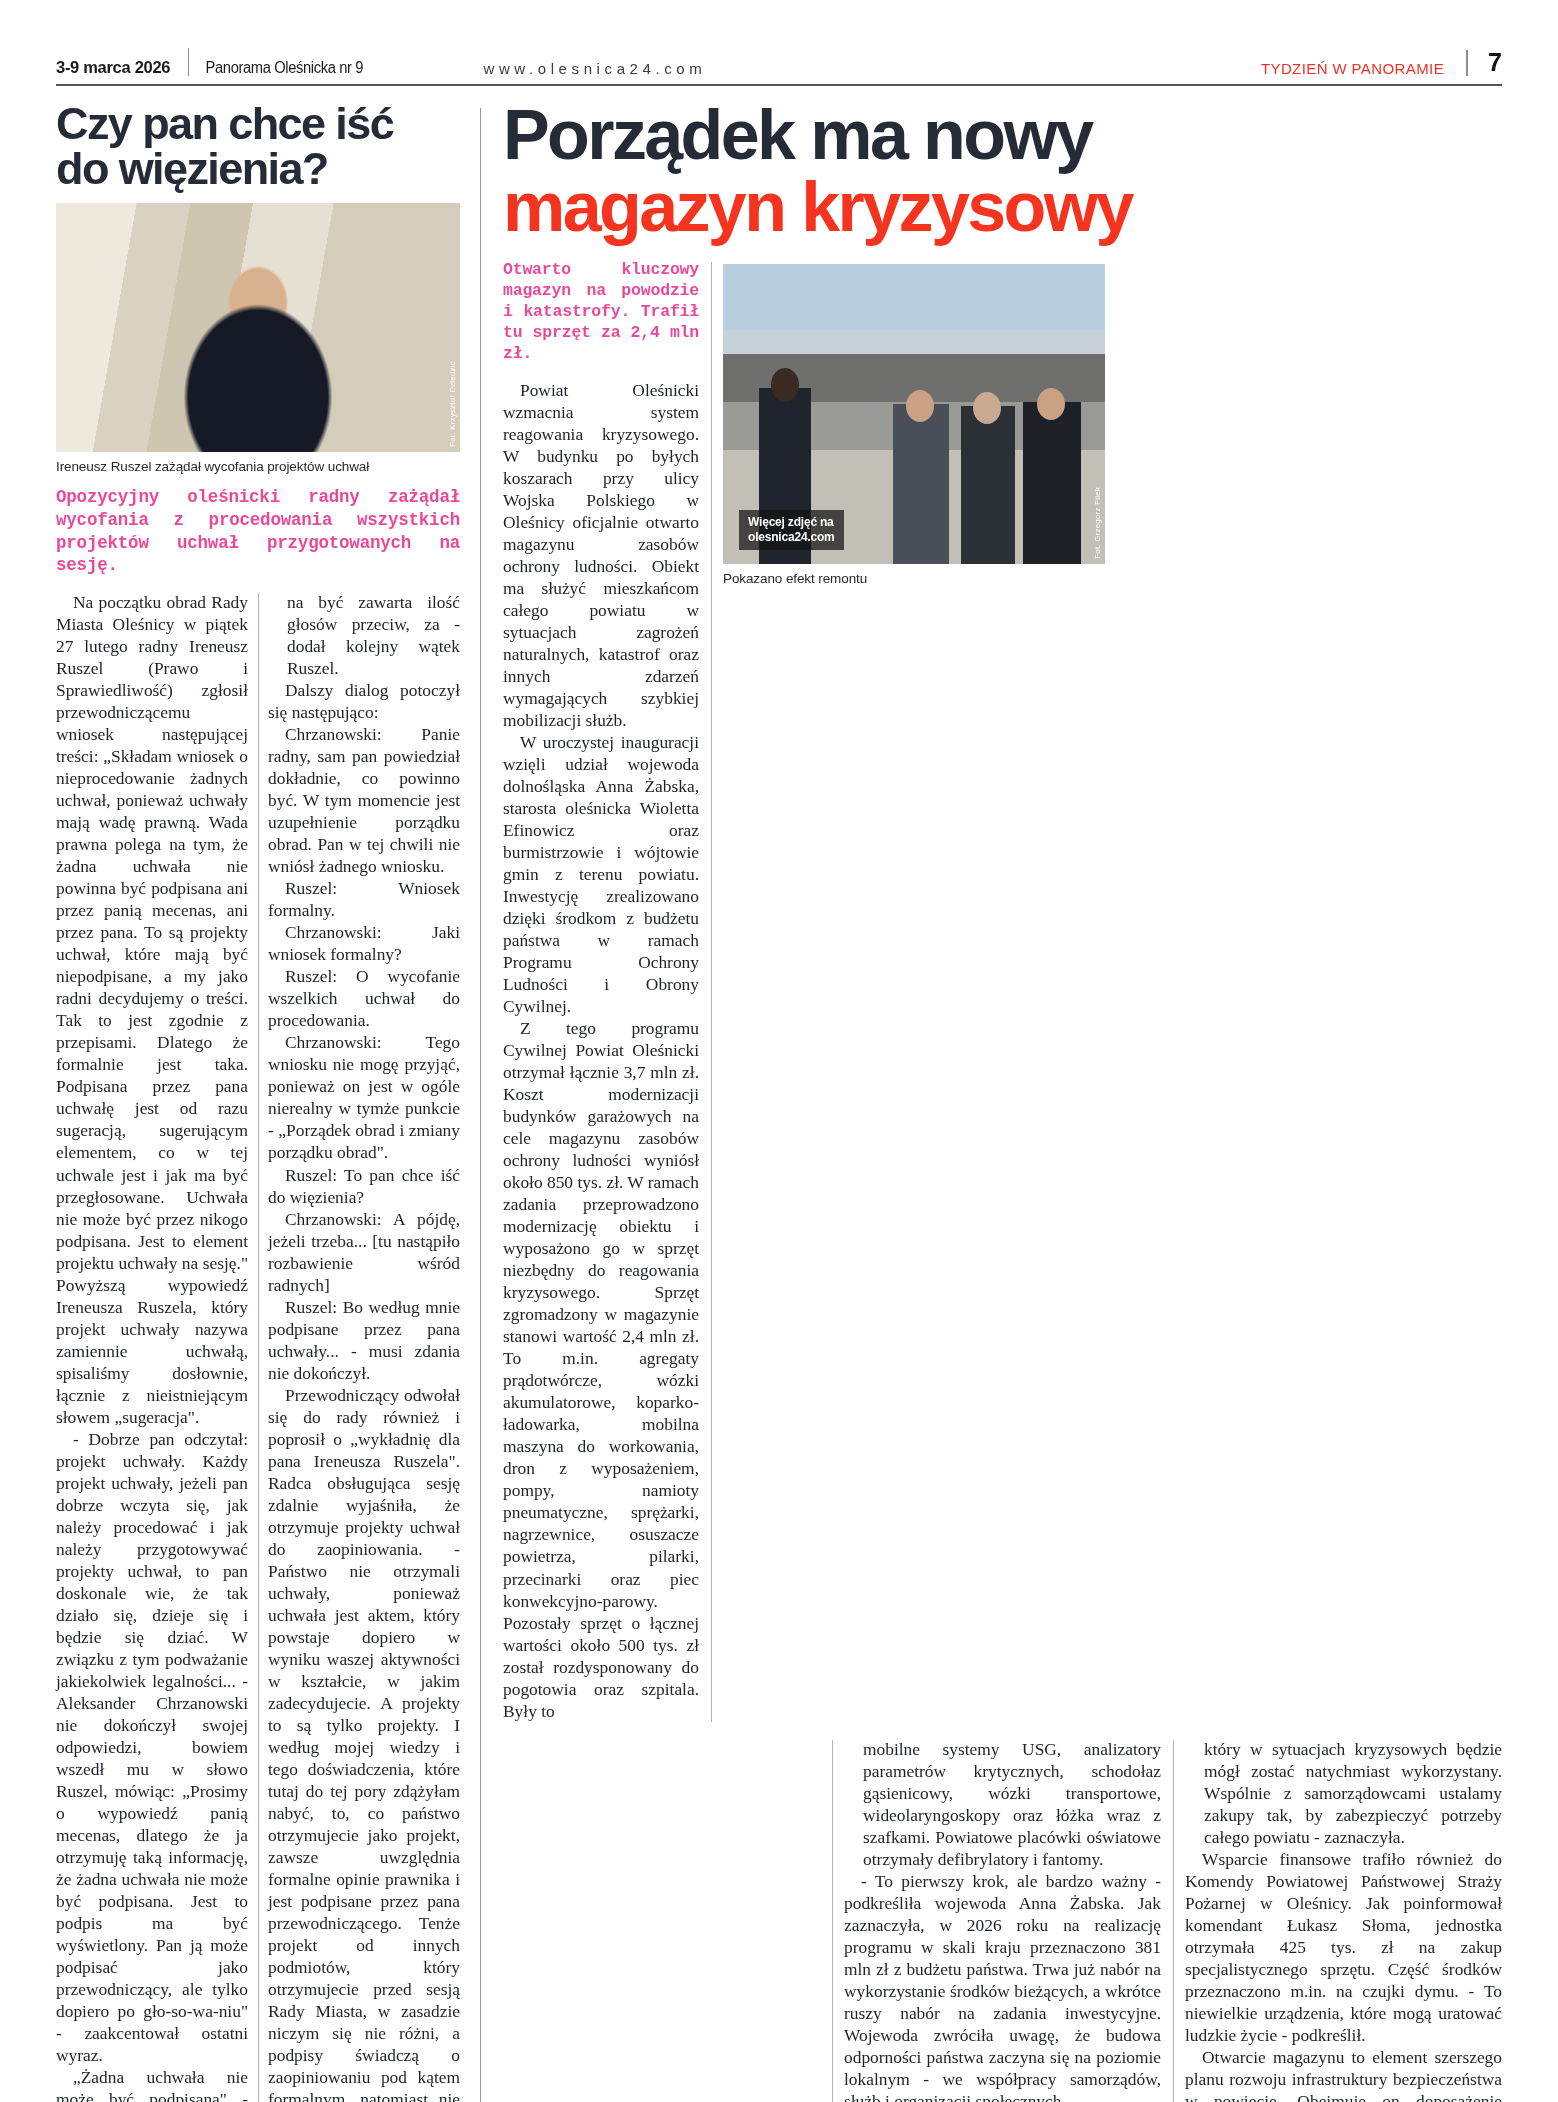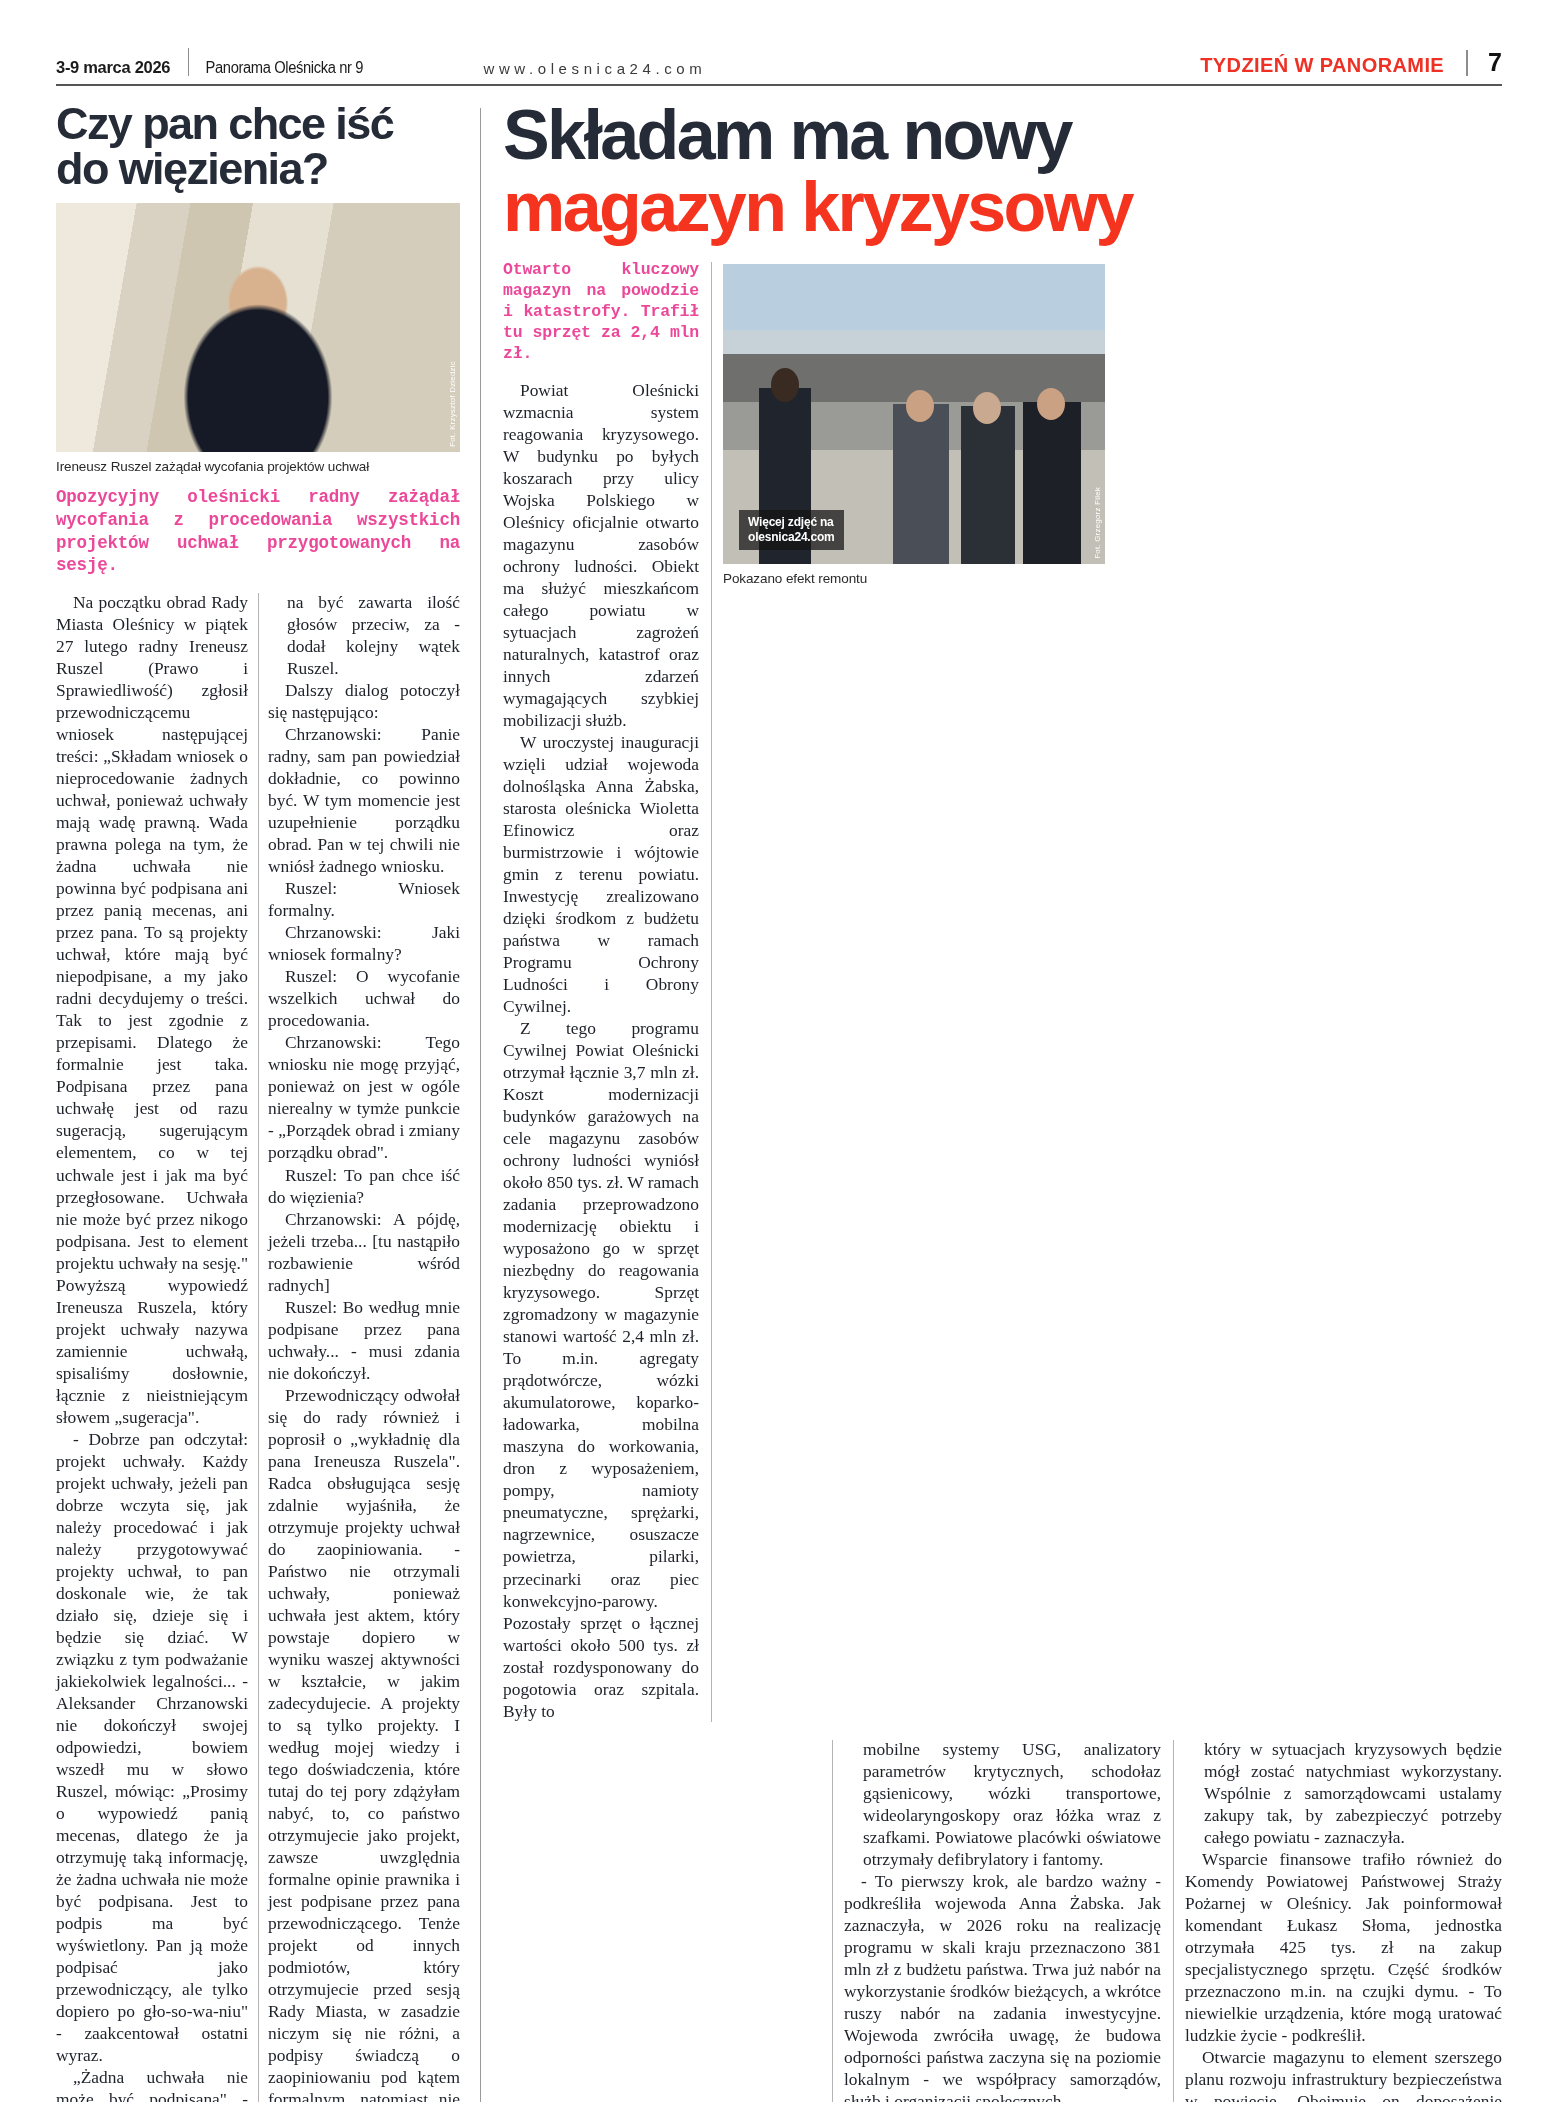--- a/index.html
+++ b/index.html
@@ -6,21 +6,21 @@
   body{width:1558px;height:2102px;font-family:"Liberation Serif",serif;color:#1f2430;}
   .page{position:relative;width:1558px;height:2102px;box-sizing:border-box;padding:0 56px;}
 
   
   .masthead{display:flex;align-items:flex-end;gap:0;padding-top:48px;padding-bottom:7px;}
   .mh-date{font-family:"Liberation Sans",sans-serif;font-weight:bold;font-size:16.5px;letter-spacing:-.3px;color:#1b1b1b;padding-right:18px;}
   .mh-sep{width:1px;align-self:stretch;background:#8d8d8d;margin-bottom:1px;}
   .mh-paper{font-family:"Liberation Sans",sans-serif;font-size:16px;color:#1b1b1b;padding-left:18px;letter-spacing:-.4px;transform:scaleX(.92);transform-origin:left bottom;}
   .mh-url{font-family:"Liberation Sans",sans-serif;font-size:15px;color:#3b3b3b;letter-spacing:4.6px;margin-left:105px;}
   .mh-spring{flex:1;}
-  .mh-section{font-family:"Liberation Sans",sans-serif;font-weight:bold;font-size:20px;letter-spacing:.4px;color:#ee3124;}
+  .mh-section{font-family:"Liberation Sans",sans-serif;font-weight:normal;font-size:15px;letter-spacing:.4px;color:#ee3124;}
   .mh-sep2{width:2px;height:26px;background:#8d8d8d;margin:0 20px 1px 22px;}
   .mh-page{font-family:"Liberation Sans",sans-serif;font-weight:bold;font-size:25px;color:#111;}
   .mh-rule{height:2px;background:#555;}
 
   
   .top{display:flex;margin-top:16px;}
   .col-left{width:404px;flex:0 0 404px;}
   .vdiv{width:1px;background:#9a9a9a;margin:6px 22px 0 20px;align-self:stretch;}
   .col-right{flex:1;}
 
@@ -121,21 +121,21 @@
 
         </div>
       </div>
     </div>
 
     <div class="vdiv"></div>
 
     <div class="col-right">
 
       <div>
-        <div class="hl-b-1">Składam ma nowy</div>
+        <div class="hl-b-1">Porządek ma nowy</div>
         <div class="hl-b-2">magazyn kryzysowy</div>
 
         <div style="display:flex;margin-top:18px;">
           <div style="width:196px;flex:0 0 196px;">
             <div class="lead small">Otwarto kluczowy magazyn na powodzie i katastrofy. Trafił tu sprzęt za 2,4 mln zł.</div>
             <div class="body" style="margin-top:14px">
               <p>Powiat Oleśnicki wzmacnia system reagowania kryzysowego. W budynku po byłych koszarach przy ulicy Wojska Polskiego w Oleśnicy oficjalnie otwarto magazynu zasobów ochrony ludności. Obiekt ma służyć mieszkańcom całego powiatu w sytuacjach zagrożeń naturalnych, katastrof oraz innych zdarzeń wymagających szybkiej mobilizacji służb.</p>
               <p>W uroczystej inauguracji wzięli udział wojewoda dolnośląska Anna Żabska, starosta oleśnicka Wioletta Efinowicz oraz burmistrzowie i wójtowie gmin z terenu powiatu. Inwestycję zrealizowano dzięki środkom z budżetu państwa w ramach Programu Ochrony Ludności i Obrony Cywilnej.</p>
               <p>Z tego programu Cywilnej Powiat Oleśnicki otrzymał łącznie 3,7 mln zł. Koszt modernizacji budynków garażowych na cele magazynu zasobów ochrony ludności wyniósł około 850 tys. zł. W ramach zadania przeprowadzono modernizację obiektu i wyposażono go w sprzęt niezbędny do reagowania kryzysowego. Sprzęt zgromadzony w magazynie stanowi wartość 2,4 mln zł. To m.in. agregaty prądotwórcze, wózki akumulatorowe, koparko-ładowarka, mobilna maszyna do workowania, dron z wyposażeniem, pompy, namioty pneumatyczne, sprężarki, nagrzewnice, osuszacze powietrza, pilarki, przecinarki oraz piec konwekcyjno-parowy. Pozostały sprzęt o łącznej wartości około 500 tys. zł został rozdysponowany do pogotowia oraz szpitala. Były to</p>
             </div>

